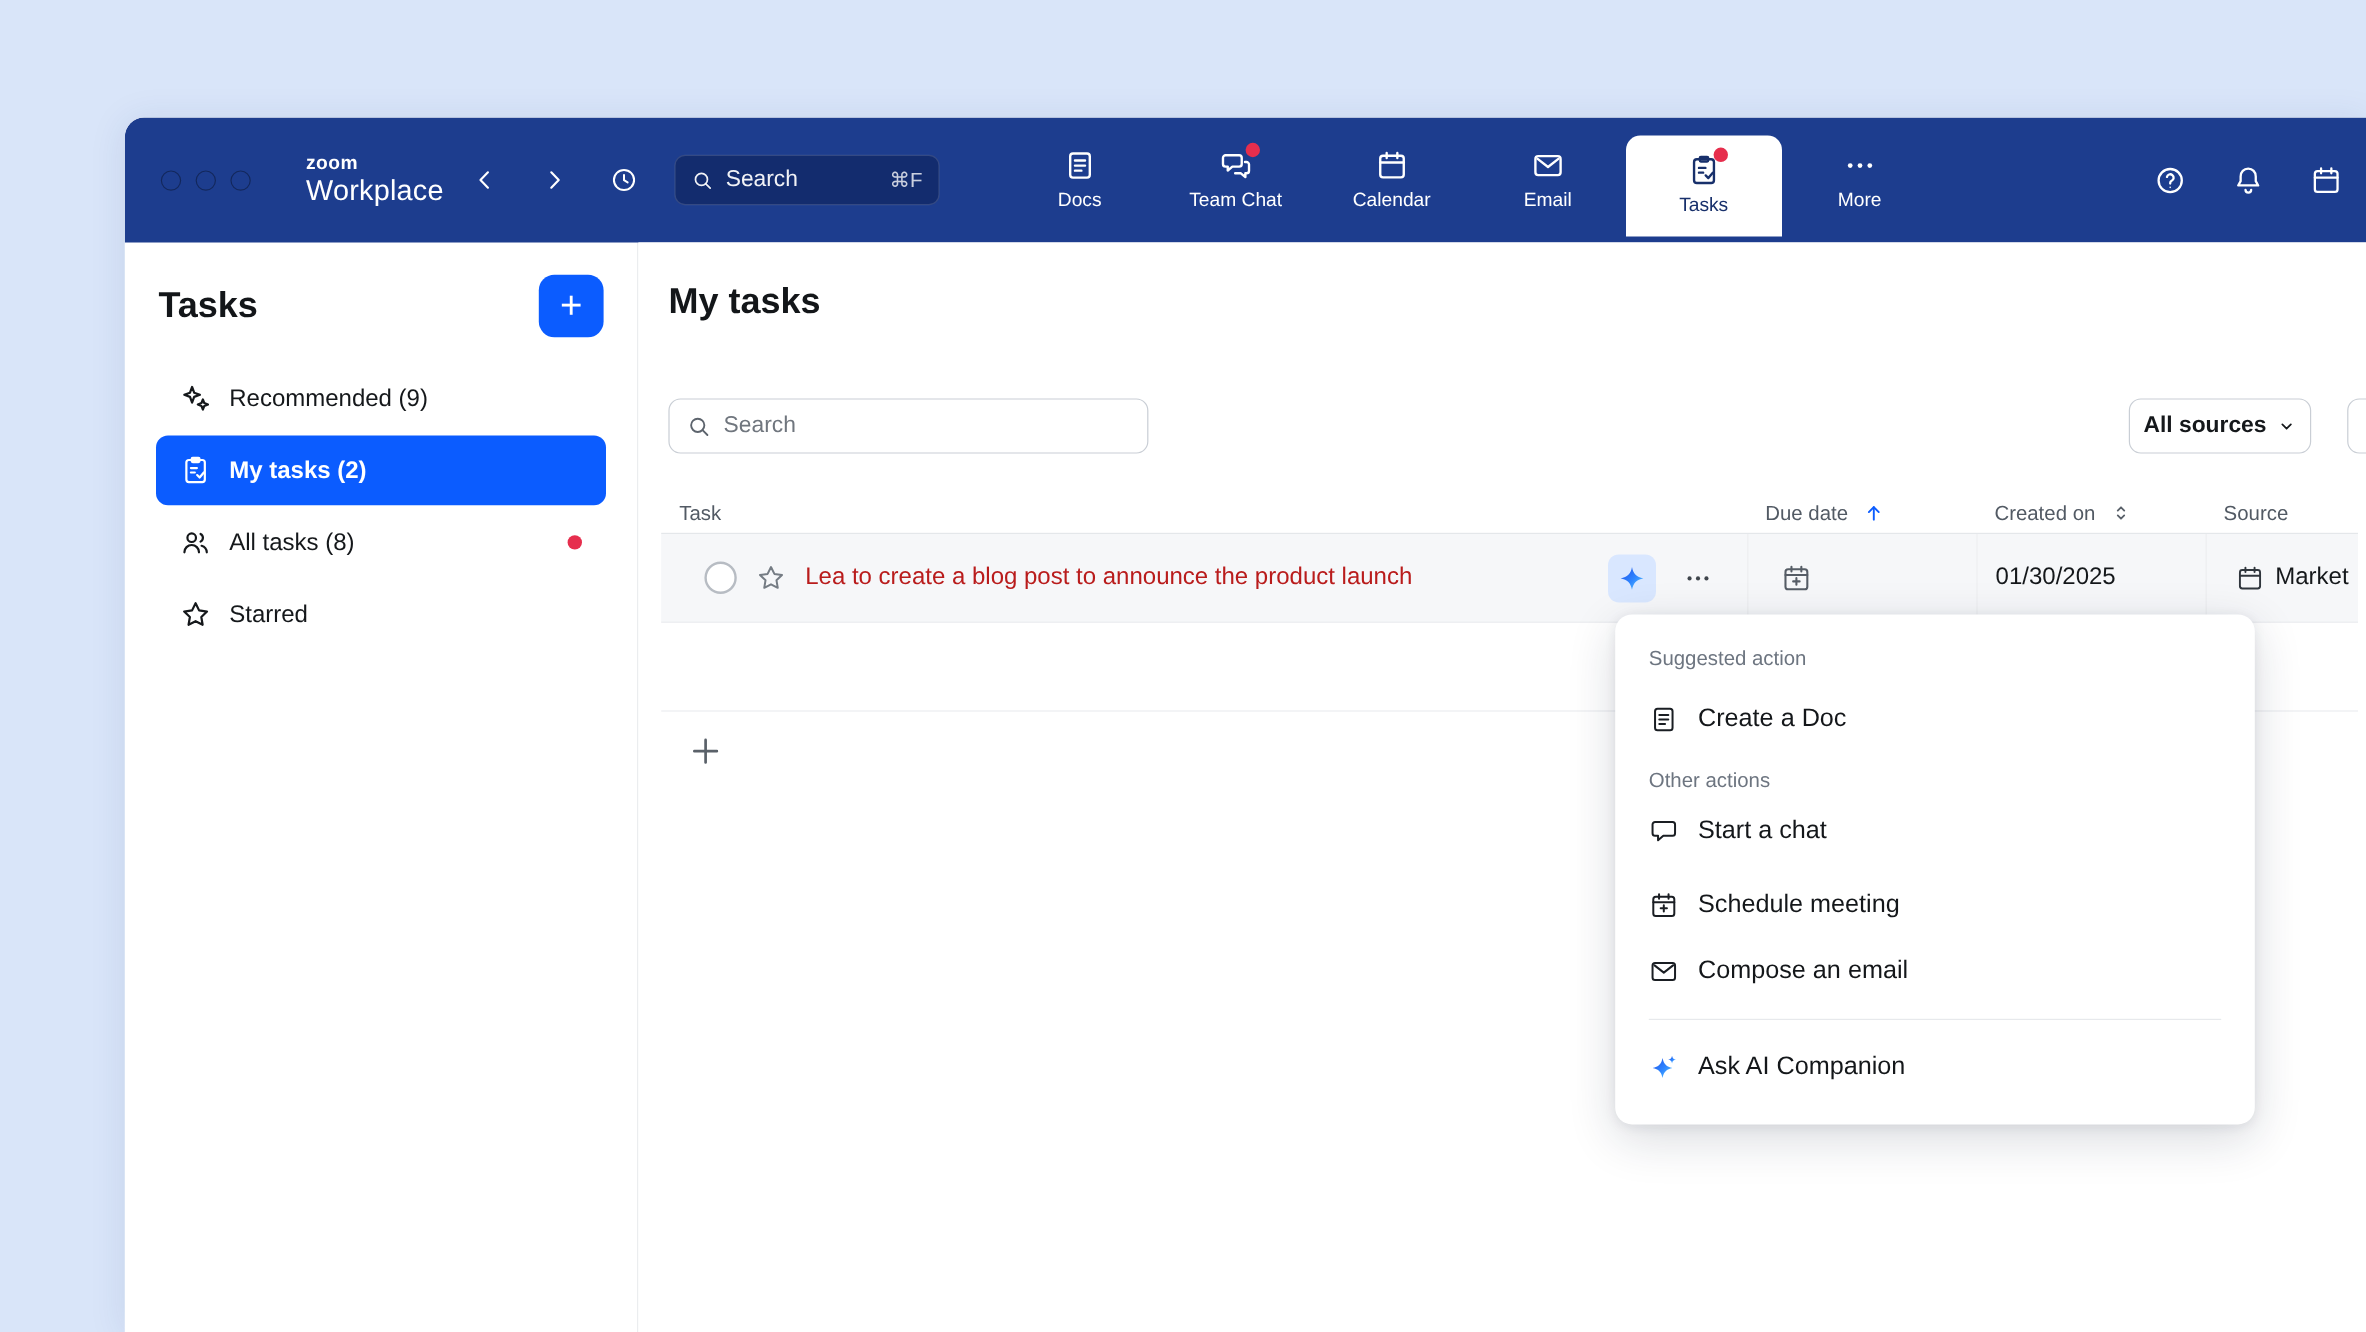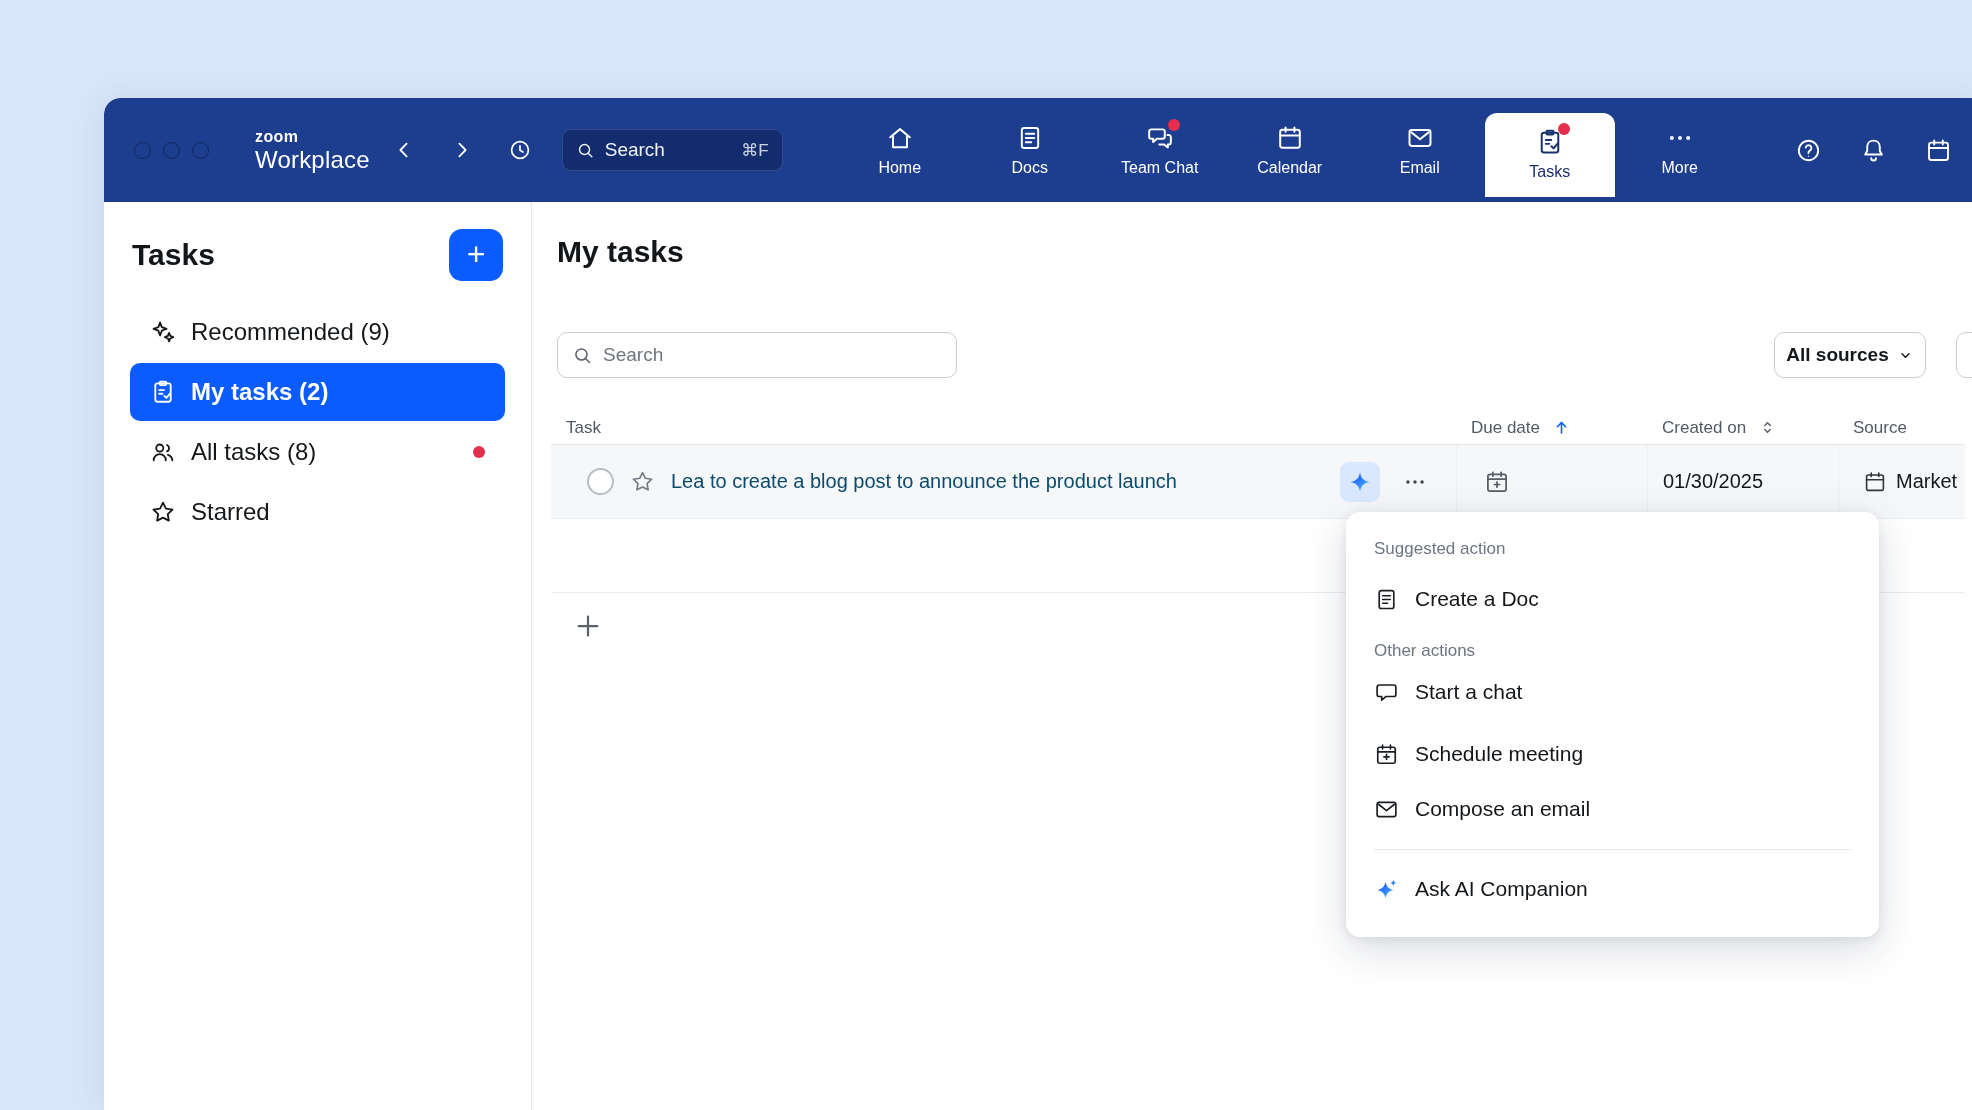--- a/index.html
+++ b/index.html
@@ -76,21 +76,21 @@
   }
   .sidebar-title { font-size:30px; font-weight:700; color:#131619; }
   .add-btn {
     width:54px; height:52px; border-radius:13px; background:var(--accent,#0b5cff);
     color:#fff; font-size:32px; font-weight:400; display:flex; align-items:center; justify-content:center;
     cursor:pointer; line-height:1; padding-bottom:3px;
   }
   .side-items { margin-top:22px; padding:0 26px; display:flex; flex-direction:column; gap:2px; }
   .side-item {
     height:58px; border-radius:10px; display:flex; align-items:center; gap:15px;
-    padding:0 20px; font-size:24px; color:#15181b; cursor:pointer;
+    padding:0 20px; font-size:20px; color:#15181b; cursor:pointer;
   }
   .side-item svg { width:26px; height:26px; flex-shrink:0; }
   .side-item.selected { background:var(--accent,#0b5cff); color:#fff; font-weight:600; }
   .side-dot { margin-left:auto; width:12px; height:12px; border-radius:50%; background:var(--badge,#e62e4d); }
   
   .main { flex:1; position:relative; min-width:0; background:#fff; }
   .main-title { position:absolute; left:25px; top:33px; font-size:30px; font-weight:700; color:#131619; }
   .main-search {
     position:absolute; left:25px; top:130px; width:400px; height:46px;
     border:1px solid #c9ced5; border-radius:10px; display:flex; align-items:center;
@@ -120,21 +120,21 @@
   .sort-asc { color:var(--accent,#0b5cff); }
   .sort-both { color:#596069; }
   .trow { height:74px; align-items:stretch; border-bottom:1px solid #ecedf0; cursor:pointer; }
   .trow.hovered { background:#f6f7f9; }
   .cell { display:flex; align-items:center; min-width:0; }
   .trow .cell + .cell { border-left:1px solid #edeef1; }
   .cell-task { padding-left:36px; gap:16px; }
   .chk-circle { width:27px; height:27px; border-radius:50%; border:2px solid #b7bcc3; flex-shrink:0; background:#fff; }
   .row-star { width:25px; height:25px; color:#757c84; flex-shrink:0; }
   .row-star svg { width:25px; height:25px; display:block; }
-  .task-title { font-size:20px; color:#0c4a6e; white-space:nowrap; overflow:hidden; }
+  .task-title { font-size:20px; color:#b91c1c; white-space:nowrap; overflow:hidden; }
   .row-actions { margin-left:auto; display:flex; align-items:center; gap:20px; padding-right:26px; }
   .ai-btn {
     width:40px; height:40px; border-radius:9px; background:#d9e7ff;
     display:flex; align-items:center; justify-content:center; cursor:pointer;
   }
   .ai-btn svg { width:24px; height:24px; }
   .more-btn { width:30px; height:30px; color:#3f454c; display:flex; align-items:center; justify-content:center; cursor:pointer; }
   .more-btn svg { width:26px; height:26px; }
   .cell-due { padding-left:27px; color:#565d66; }
   .cell-due svg { width:26px; height:26px; }
@@ -194,29 +194,20 @@
     <div class="top-search">
       <svg viewBox="0 0 24 24" fill="none" stroke="currentColor" stroke-width="1.8" stroke-linecap="round">
           <circle cx="10.8" cy="10.8" r="6.3"></circle>
           <path d="M15.4 15.4 20 20"></path>
         </svg>
       <span>Search</span>
       <span class="kbd">⌘F</span>
     </div>
 
     <nav class="top-nav">
-      <div class="nav-item">
-        <span class="nav-icon-wrap">
-            <svg viewBox="0 0 24 24" fill="none" stroke="currentColor" stroke-width="1.7" stroke-linecap="round" stroke-linejoin="round">
-              <path d="M3.6 11.4 12 4.4l8.4 7"></path>
-              <path d="M6 9.6V20h12V9.6"></path>
-            </svg>
-          </span>
-        <span class="nav-label">Home</span>
-      </div>
       <div class="nav-item">
         <span class="nav-icon-wrap">
             <svg viewBox="0 0 24 24" fill="none" stroke="currentColor" stroke-width="1.7" stroke-linecap="round" stroke-linejoin="round">
               <rect x="5" y="3.4" width="14" height="17.2" rx="2"></rect>
               <path d="M8.4 8.4h7.2M8.4 12h7.2M8.4 15.6h4.6"></path>
             </svg>
           </span>
         <span class="nav-label">Docs</span>
       </div>
       <div class="nav-item">

